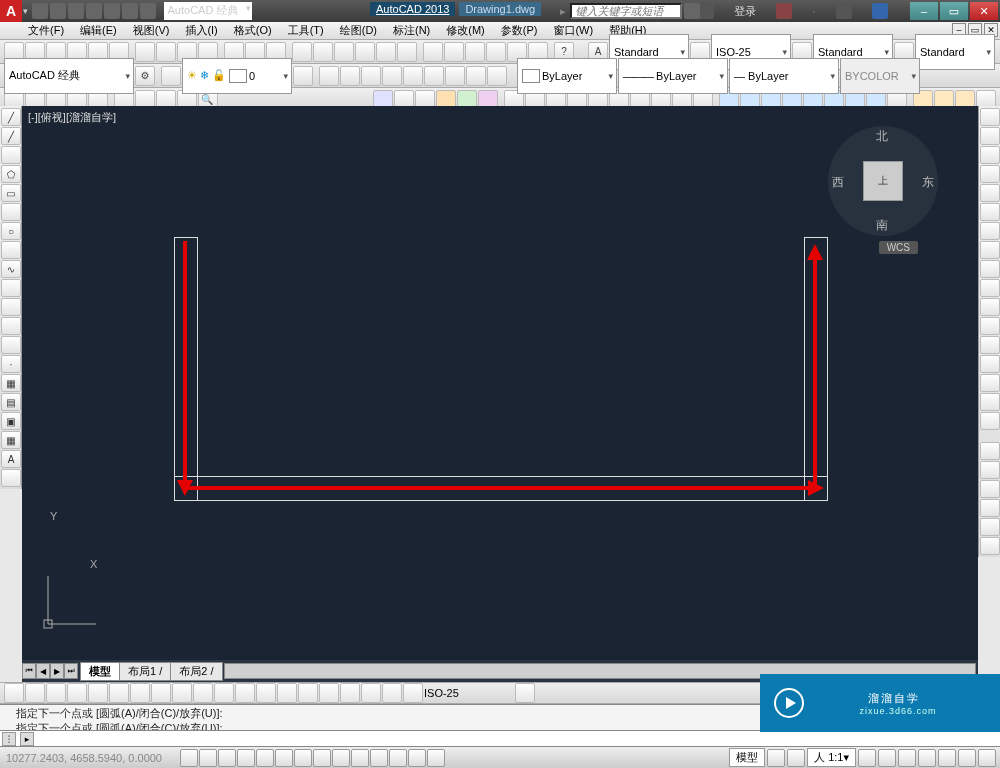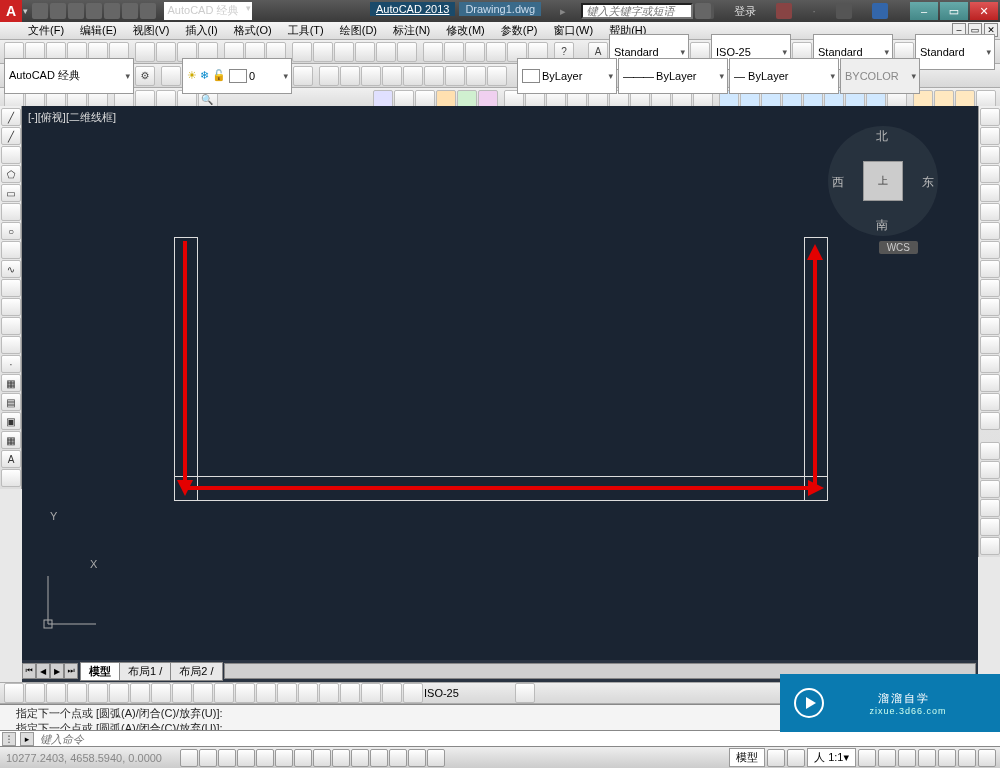--- a/index.html
+++ b/index.html
@@ -4,21 +4,21 @@
 <style>
 * { margin: 0; padding: 0; box-sizing: border-box; font-family: "Microsoft YaHei", SimSun, sans-serif; font-size: 11px; }
 body { background: #e8e8e8; width: 1000px; height: 768px; overflow: hidden; position: relative; }
 
 
 .titlebar { height: 22px; background: linear-gradient(#5a5a5a,#3a3a3a); display: flex; align-items: center; color: #ccc; position: relative; }
 .app-logo { width: 22px; height: 22px; background: #c22; display:flex;align-items:center;justify-content:center;color:#fff;font-weight:bold;font-size:14px; }
 .qat { display:flex; gap:2px; padding:0 4px; }
 .qat .tb { width:16px; height:16px; background:#666; border-radius:2px; }
 .ws-dd { margin-left:4px; height:18px; background:#fff; padding:1px 14px 1px 4px; font-size:11px; position:relative; }
-.search-fld { margin-left:13px; height:16px; width:112px; background:#fff; font-style:italic; color:#888; padding:0 4px; }
+.search-fld { margin-left:2px; height:16px; width:112px; background:#fff; font-style:italic; color:#888; padding:0 4px; }
 .title-ctr { position:absolute; left:370px; top:2px; display:flex; gap:4px; font-size:11px; }
 .title-ctr .app-name { background:#1a4a6a; color:#fff; padding:1px 6px;text-decoration:underline; }
 .title-ctr .doc-name { background:#3a6a8a; color:#cde; padding:1px 6px; }
 .title-right { margin-left:auto; display:flex; align-items:center; gap:20px; padding-right:2px; }
 .title-right .tb { width:16px;height:16px;background:#555;border-radius:2px; }
 .win-btns { display:flex; }
 .win-btns .wb { width:28px; height:18px; background: linear-gradient(#6aa,#488); margin-left:2px; display:flex;align-items:center;justify-content:center;color:#fff;font-size:11px;}
 .win-btns .wb.close { background: linear-gradient(#d55,#b22); }
 
 
@@ -82,21 +82,21 @@
 
 
 .statusbar { position:absolute; left:0; right:0; bottom:0; height:22px; background:linear-gradient(#eee,#ccc); border-top:1px solid #888; display:flex; align-items:center; font-size:10px; }
 .statusbar .coords { color:#888; padding:0 6px; width:180px;}
 .statusbar .sb-btns { display:flex; gap:1px; }
 .statusbar .sb { width:18px;height:18px; border:1px solid #999; background:linear-gradient(#fff,#ddd); border-radius:2px;}
 .statusbar .right { margin-left:auto; display:flex; align-items:center; gap:2px; padding-right:4px;}
 .statusbar .txt { padding:0 4px; }
 
 
-.watermark { position:absolute; right:0; bottom:36px; width:220px; height:58px; background:#0a7ab0; color:#fff; display:flex; align-items:center; justify-content:center; flex-direction:column; font-size:18px; letter-spacing:2px;}
+.watermark { position:absolute; right:0; bottom:36px; width:240px; height:58px; background:#0a7ab0; color:#fff; display:flex; align-items:center; justify-content:center; flex-direction:column; font-size:18px; letter-spacing:2px;}
 .watermark .sub { font-size:9px; letter-spacing:1px; color:#cfe; }
 .watermark .play { position:absolute; left:14px; top:14px; width:30px;height:30px; border:2px solid #fff; border-radius:50%; display:flex;align-items:center;justify-content:center;}
 .watermark .play::after{content:"";border-left:10px solid #fff;border-top:6px solid transparent;border-bottom:6px solid transparent;margin-left:3px;}
 
 svg { display:block; }
 </style>
 </head>
 <body>
 
 <div class="titlebar">
@@ -315,21 +315,21 @@
   <div style="height:10px"></div>
   <div class="tb"></div>
   <div class="tb"></div>
   <div class="tb"></div>
   <div class="tb"></div>
   <div class="tb"></div>
   <div class="tb"></div>
 </div>
 
 <div class="canvas">
-  <div class="viewport-label">[-][俯视][二维线框]</div>
+  <div class="viewport-label">[-][俯视][溜溜自学]</div>
 
   <div class="draw-rect" style="left:152px; top:131px; width:24px; height:264px;"></div>
   <div class="draw-rect" style="left:152px; top:370px; width:654px; height:25px;"></div>
   <div class="draw-rect" style="left:782px; top:131px; width:24px; height:264px;"></div>
 
   <div class="arrow-line" style="left:161px; top:135px; width:4px; height:248px;"></div>
   <div class="arrow-head" style="left:155px; top:374px; border-left:8px solid transparent;border-right:8px solid transparent;border-top:16px solid #e40000;"></div>
 
   <div class="arrow-line" style="left:163px; top:380px; width:630px; height:4px;"></div>
   <div class="arrow-head" style="left:786px; top:374px; border-top:8px solid transparent;border-bottom:8px solid transparent;border-left:16px solid #e40000;"></div>
@@ -397,21 +397,20 @@
 </div>
 
 <div class="cmdhist">
   <div>指定下一个点或 [圆弧(A)/闭合(C)/放弃(U)]:</div>
   <div>指定下一个点或 [圆弧(A)/闭合(C)/放弃(U)]:</div>
 </div>
 
 <div class="cmdline">
   <div class="handle">⋮</div>
   <div class="handle">▸</div>
-  <input placeholder="键入命令" style="">
 </div>
 
 <div class="statusbar">
   <div class="coords">10277.2403, 4658.5940, 0.0000</div>
   <div class="sb-btns">
     <div class="sb"></div>
     <div class="sb"></div>
     <div class="sb"></div>
     <div class="sb"></div>
     <div class="sb"></div>

